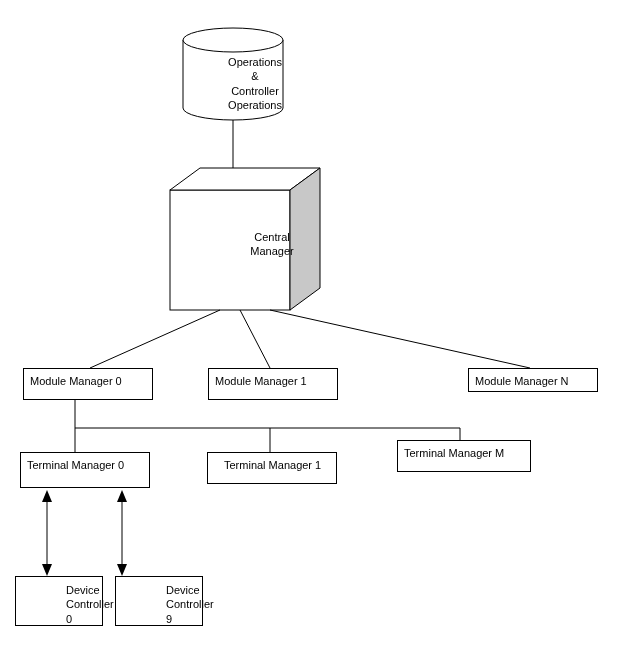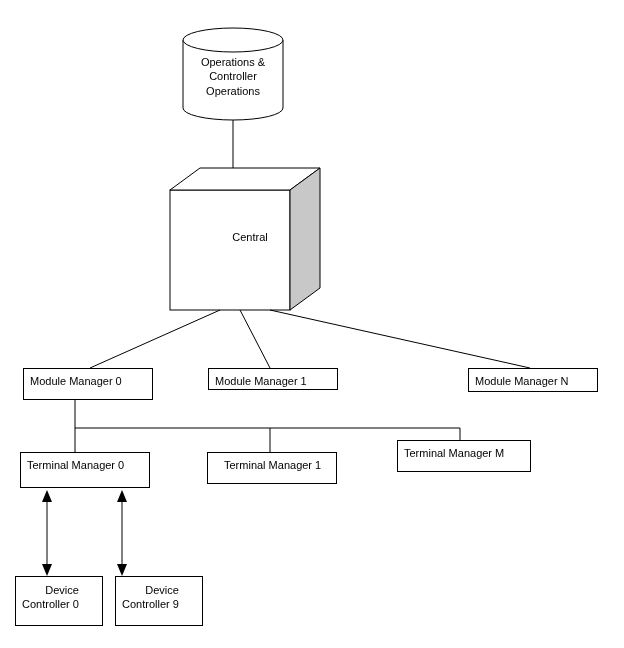--- a/index.html
+++ b/index.html
@@ -9,40 +9,40 @@
     height: 648px;
     background: #ffffff;
     font-family: Arial, Helvetica, sans-serif;
     font-size: 11px;
     color: #000000;
     position: relative;
   }
   .node {
     position: absolute;
     box-sizing: border-box;
-    text-align: right;
   }
   .rect {
     border: 1px solid #000;
     background: #fff;
     display: flex;
     align-items: flex-start;
     justify-content: flex-start;
     padding: 6px 6px;
   }
   svg.overlay {
     position: absolute;
     left: 0;
     top: 0;
     width: 624px;
     height: 648px;
     pointer-events: none;
   }
   .label-multiline {
     line-height: 1.3;
+    padding-left: 44px;
   }
 </style>
 </head>
 <body>
 
 <svg class="overlay" viewBox="0 0 624 648">
 
   <g>
 
     <path d="M 183 40 L 183 108 A 50 12 0 0 0 283 108 L 283 40" fill="#ffffff" stroke="#000"></path>
@@ -87,27 +87,28 @@
   <div class="label-multiline">
     <div>Operations &amp;</div>
     <div>Controller</div>
     <div>Operations</div>
   </div>
 </div>
 
 <div class="node" style="left:170px; top:230px; width:120px; text-align:center;margin-left:20px;">
   <div class="label-multiline">
     <div>Central</div>
+    <div>Manager</div>
   </div>
 </div>
 
 <div class="node rect" style="left:23px; top:368px; width:130px; height:32px;">
   <span>Module Manager 0</span>
 </div>
-<div class="node rect" style="left:208px; top:368px; width:130px; height:22px;">
+<div class="node rect" style="left:208px; top:368px; width:130px; height:32px;">
   <span>Module Manager 1</span>
 </div>
 <div class="node rect" style="left:468px; top:368px; width:130px; height:24px;">
   <span>Module Manager N</span>
 </div>
 
 <div class="node rect" style="left:20px; top:452px; width:130px; height:36px;">
   <span>Terminal Manager 0</span>
 </div>
 <div class="node rect" style="left:207px; top:452px; width:130px; height:32px;padding-left:16px;">

